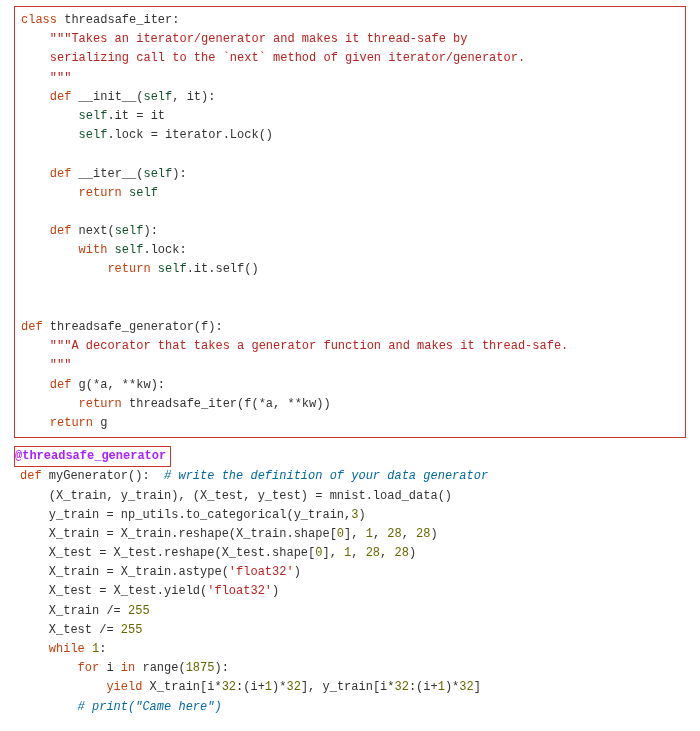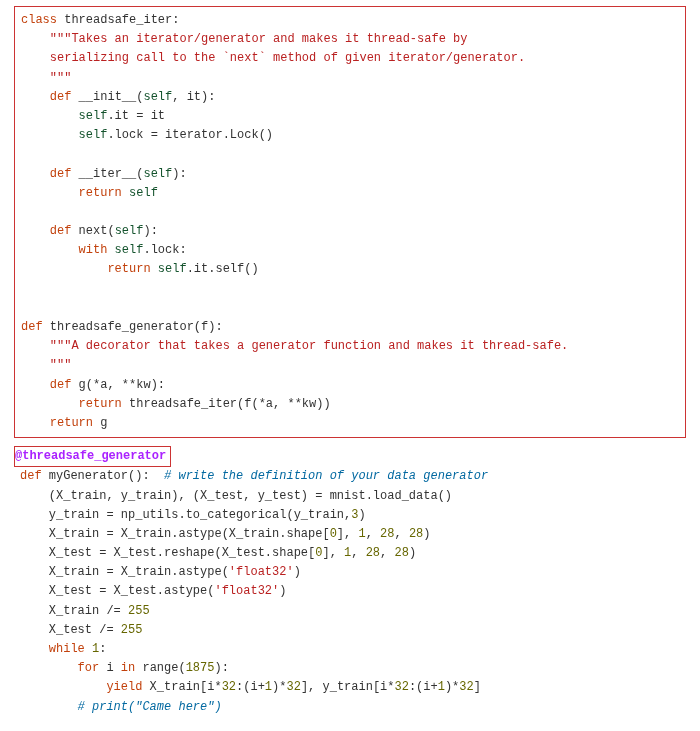--- a/index.html
+++ b/index.html
@@ -77,23 +77,23 @@
 </div>
 
 <div class="decorator-row">
 <pre><span class="box-small"><span class="dec">@threadsafe_generator</span></span></pre>
 </div>
 
 <div class="rest">
 <pre><span class="kw">def</span><span> myGenerator():  </span><span class="cmt"># write the definition of your data generator</span>
 <span>    (X_train, y_train), (X_test, y_test) = mnist.load_data()</span>
 <span>    y_train = np_utils.to_categorical(y_train,</span><span class="num">3</span><span>)</span>
-<span>    X_train = X_train.astype(X_train.shape[</span><span class="num">0</span><span>], </span><span class="num">1</span><span>, </span><span class="num">28</span><span>, </span><span class="num">28</span><span>)</span>
+<span>    X_train = X_train.reshape(X_train.shape[</span><span class="num">0</span><span>], </span><span class="num">1</span><span>, </span><span class="num">28</span><span>, </span><span class="num">28</span><span>)</span>
 <span>    X_test = X_test.reshape(X_test.shape[</span><span class="num">0</span><span>], </span><span class="num">1</span><span>, </span><span class="num">28</span><span>, </span><span class="num">28</span><span>)</span>
 <span>    X_train = X_train.astype(</span><span class="str">'float32'</span><span>)</span>
-<span>    X_test = X_test.astype(</span><span class="str">'float32'</span><span>)</span>
+<span>    X_test = X_test.yield(</span><span class="str">'float32'</span><span>)</span>
 <span>    X_train /= </span><span class="num">255</span>
 <span>    X_test /= </span><span class="num">255</span>
 <span class="kw">    while</span><span> </span><span class="num">1</span><span>:</span>
 <span class="kw">        for</span><span> i </span><span class="kw">in</span><span> range(</span><span class="num">1875</span><span>):</span>
 <span class="kw">            yield</span><span> X_train[i*</span><span class="num">32</span><span>:(i+</span><span class="num">1</span><span>)*</span><span class="num">32</span><span>], y_train[i*</span><span class="num">32</span><span>:(i+</span><span class="num">1</span><span>)*</span><span class="num">32</span><span>]</span>
 <span class="cmt">        # print("Came here")</span></pre>
 </div>
 
 </body></html>

